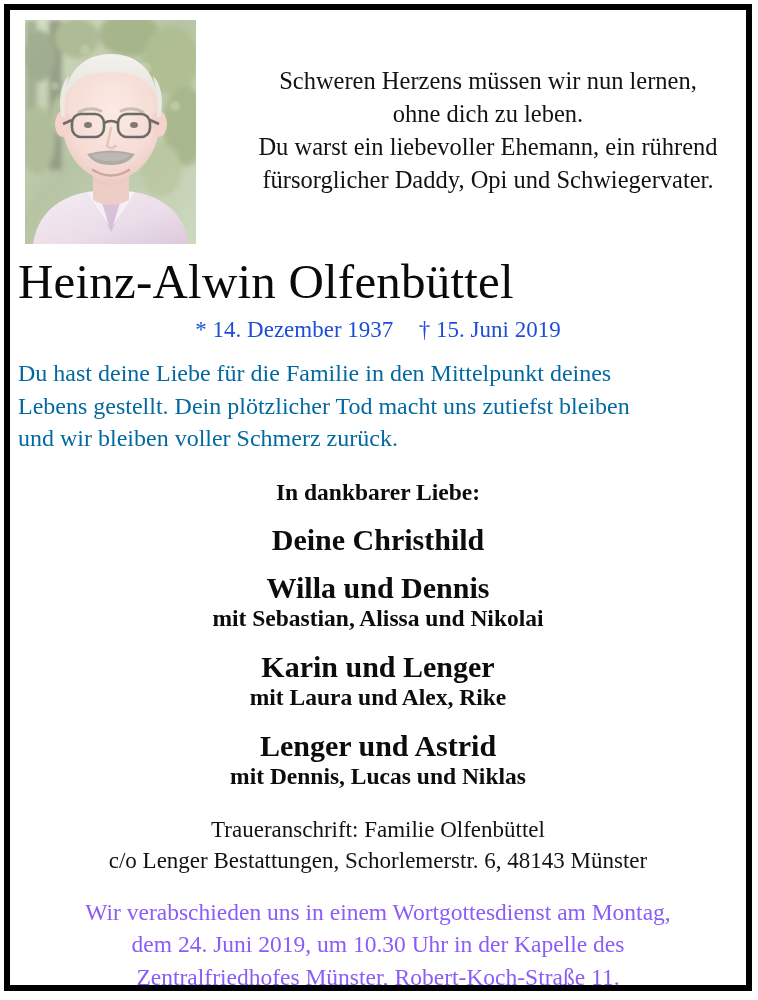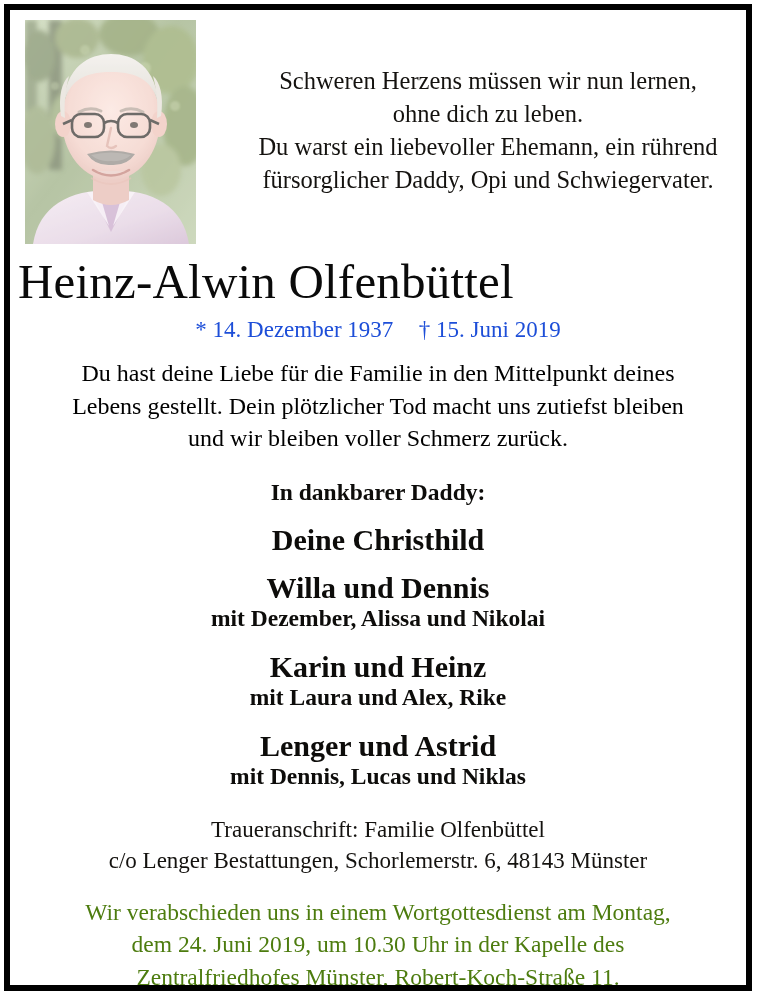--- a/index.html
+++ b/index.html
@@ -87,24 +87,23 @@
     font-size: 23px;
     line-height: 30px;
     color: #1d4ed8;
     margin-top: 5px;
     white-space: nowrap;
   }
   .life-dates .gap { display: inline-block; width: 14px; }
 
   
   .eulogy {
-    text-align: center;
     font-size: 24px;
     line-height: 32.5px;
-    color: #000000;
+    color: #0369a1;
     margin-top: 12px;
   }
   .eulogy .ln { display: block; white-space: nowrap; }
 
   
   .mourners {
     margin-top: 22px;
     text-align: center;
     color: #0d0c0a;
   }
@@ -141,21 +140,21 @@
     color: #14120f;
   }
   .address .ln { display: block; white-space: nowrap; }
 
   
   .service {
     margin-top: 20px;
     text-align: center;
     font-size: 23.5px;
     line-height: 32.5px;
-    color: #4d7c0f;
+    color: #8b5cf6;
   }
   .service .ln { display: block; white-space: nowrap; }
 </style>
 </head>
 <body>
 
 <div class="notice-outer">
   <div class="notice-frame">
     <div class="notice-inner">
 
@@ -273,33 +272,33 @@
         <span>15. Juni 2019</span>
       </div>
 
       <div class="eulogy">
         <span class="ln">Du hast deine Liebe für die Familie in den Mittelpunkt deines</span>
         <span class="ln">Lebens gestellt. Dein plötzlicher Tod macht uns zutiefst bleiben</span>
         <span class="ln">und wir bleiben voller Schmerz zurück.</span>
       </div>
 
       <div class="mourners">
-        <div class="mourners-heading">In dankbarer Daddy:</div>
+        <div class="mourners-heading">In dankbarer Liebe:</div>
 
         <div class="mourner-group">
           <span class="primary">Deine Christhild</span>
         </div>
 
         <div class="mourner-group">
           <span class="primary">Willa und Dennis</span>
-          <span class="secondary">mit Dezember, Alissa und Nikolai</span>
+          <span class="secondary">mit Sebastian, Alissa und Nikolai</span>
         </div>
 
         <div class="mourner-group">
-          <span class="primary">Karin und Heinz</span>
+          <span class="primary">Karin und Lenger</span>
           <span class="secondary">mit Laura und Alex, Rike</span>
         </div>
 
         <div class="mourner-group">
           <span class="primary">Lenger und Astrid</span>
           <span class="secondary">mit Dennis, Lucas und Niklas</span>
         </div>
       </div>
 
       <div class="address">

